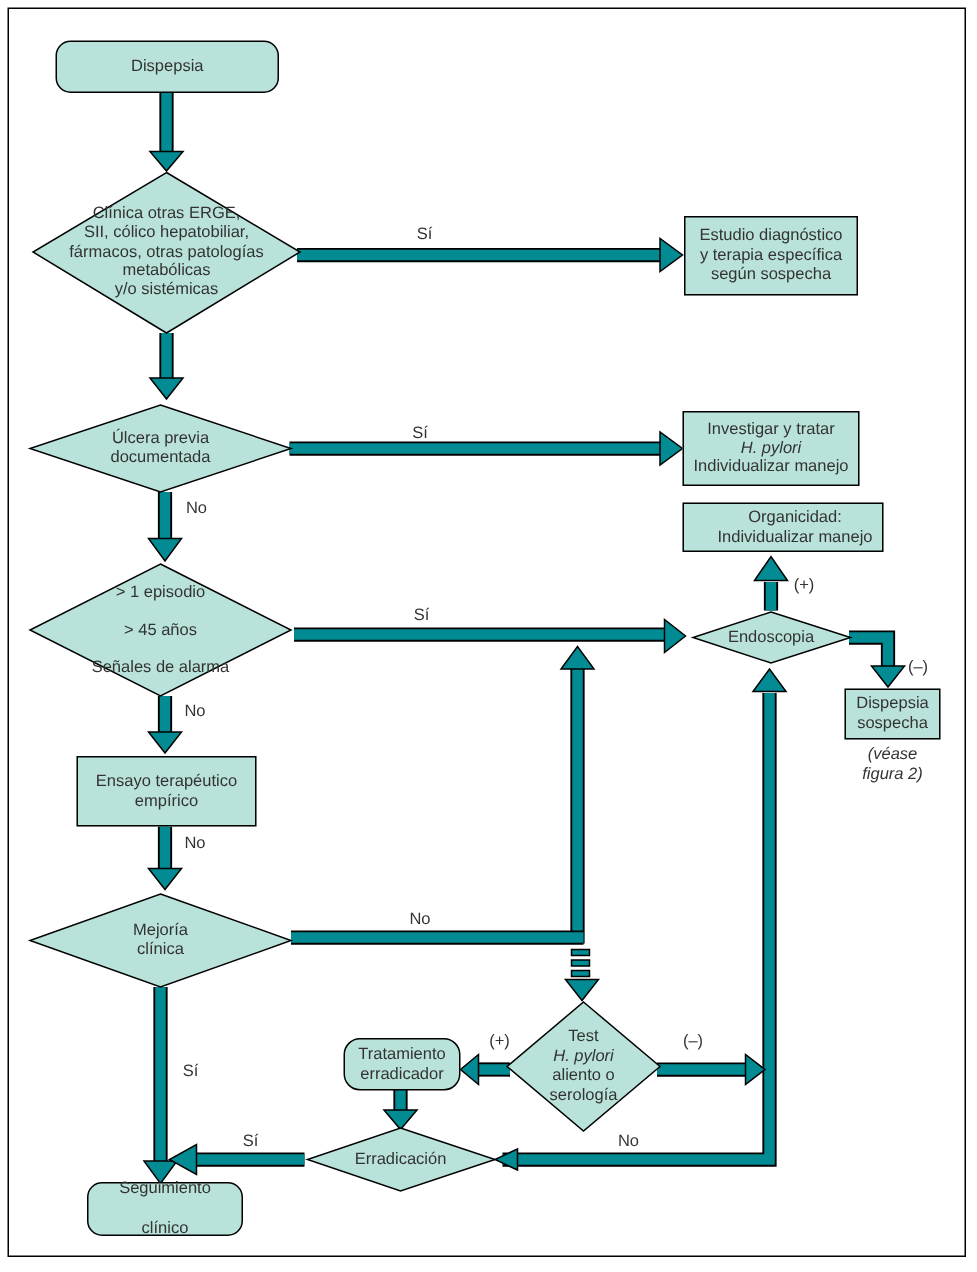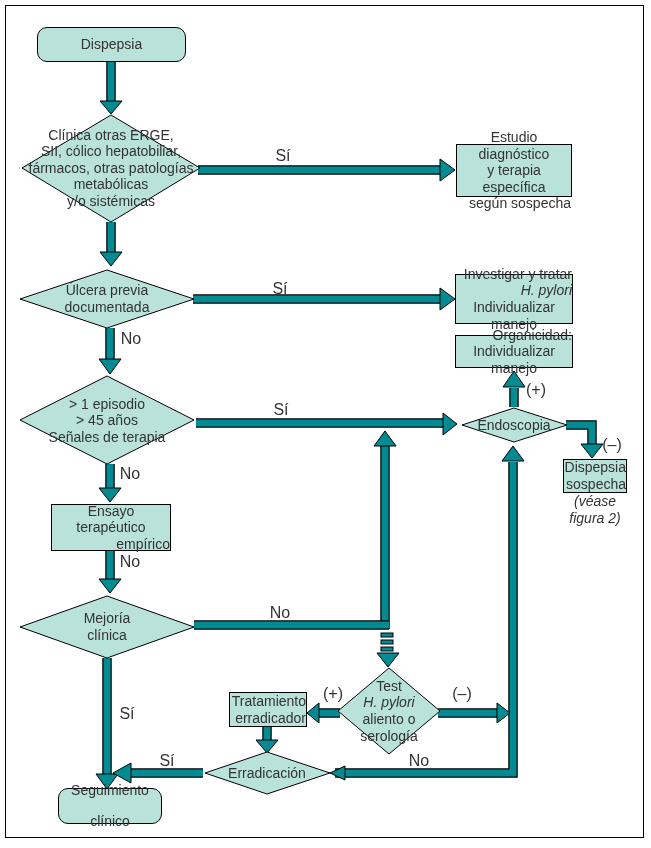--- a/index.html
+++ b/index.html
@@ -7,26 +7,26 @@
           font-family:"Liberation Sans",sans-serif;color:var(--text,#333);}
   .frame{position:absolute;left:5px;top:5px;width:637px;height:831px;border:1px solid #000;}
   svg.wires{position:absolute;left:0;top:0;z-index:1;}
   .u{fill:none;stroke:#000;stroke-width:9.5;}
   .s{fill:none;stroke:var(--arrow,#038b93);stroke-width:7px;}
   .head{fill:var(--arrow,#038b93);stroke:#000;stroke-width:1;}
   .diamond{fill:var(--fill,#b9e3da);stroke:#000;stroke-width:1;}
   .dash{fill:var(--arrow,#038b93);stroke:#000;stroke-width:1;}
   .bx,.rbx,.dtext,.cap,.lbl{position:absolute;z-index:2;display:flex;flex-direction:column;
       align-items:center;justify-content:center;text-align:center;
-      font-size:14px;line-height:1.18;}
-  .bx{background:var(--fill,#b9e3da);border:1px solid #000;align-items:flex-end;}
+      font-size:11px;line-height:1.18;}
+  .bx{background:var(--fill,#b9e3da);border:1px solid #000;}
   .rbx{background:var(--fill,#b9e3da);border:1px solid #000;border-radius:10px;}
   .dtext{background:transparent;}
   .cap{font-style:italic;background:transparent;text-align:center;}
-  .lbl{width:40px;height:14px;font-size:16px;background:transparent;}
+  .lbl{width:40px;height:14px;font-size:11px;background:transparent;}
   .it{font-style:italic;}
 </style>
 </head>
 <body>
 
 <div class="canvas">
   <div class="frame"></div>
 
   <svg class="wires" width="651" height="848" viewBox="0 0 651 848">
 
@@ -148,40 +148,40 @@
     <span>y terapia específica</span>
     <span>según sospecha</span>
   </div>
 
   <div class="bx" style="left:455px;top:274px;width:116px;height:48px;">
     <span>Investigar y tratar</span>
     <span class="it">H. pylori</span>
     <span>Individualizar manejo</span>
   </div>
 
-  <div class="bx" style="left:455px;top:335px;width:116px;height:31px;">
+  <div class="bx" style="left:455px;top:335px;width:116px;height:31px;padding-left:16px;">
     <span>Organicidad:</span>
     <span>Individualizar manejo</span>
   </div>
 
   <div class="bx" style="left:563px;top:459px;width:62px;height:32px;">
     <span>Dispepsia</span>
     <span>sospecha</span>
   </div>
   <div class="cap" style="left:553px;top:496px;width:84px;height:28px;">
     <span>(véase</span>
     <span>figura 2)</span>
   </div>
 
   <div class="bx" style="left:51px;top:504px;width:118px;height:45px;">
     <span>Ensayo terapéutico</span>
     <span>empírico</span>
   </div>
 
-  <div class="bx" style="left:229px;top:692px;width:76px;height:33px;">
+  <div class="bx" style="left:229px;top:692px;width:76px;height:33px;border-radius:11px;">
     <span>Tratamiento</span>
     <span>erradicador</span>
   </div>
 
   <div class="rbx" style="left:58px;top:788px;width:102px;height:34px;gap:14px;">
     <span>Seguimiento</span>
     <span>clínico</span>
   </div>
 
   <div class="dtext" style="left:26px;top:137px;width:170px;height:62px;">
@@ -190,24 +190,24 @@
     <span>fármacos, otras patologías</span>
     <span>metabólicas</span>
     <span>y/o sistémicas</span>
   </div>
 
   <div class="dtext" style="left:37px;top:285px;width:140px;height:28px;">
     <span>Úlcera previa</span>
     <span>documentada</span>
   </div>
 
-  <div class="dtext" style="left:27px;top:400px;width:160px;height:41px;">
+  <div class="dtext" style="left:27px;top:400px;width:160px;height:41px;gap:12px;">
     <span>&gt; 1 episodio</span>
     <span>&gt; 45 años</span>
-    <span>Señales de terapia</span>
+    <span>Señales de alarma</span>
   </div>
 
   <div class="dtext" style="left:464px;top:418px;width:100px;height:14px;">
     <span>Endoscopia</span>
   </div>
 
   <div class="dtext" style="left:37px;top:613px;width:140px;height:28px;">
     <span>Mejoría</span>
     <span>clínica</span>
   </div>

